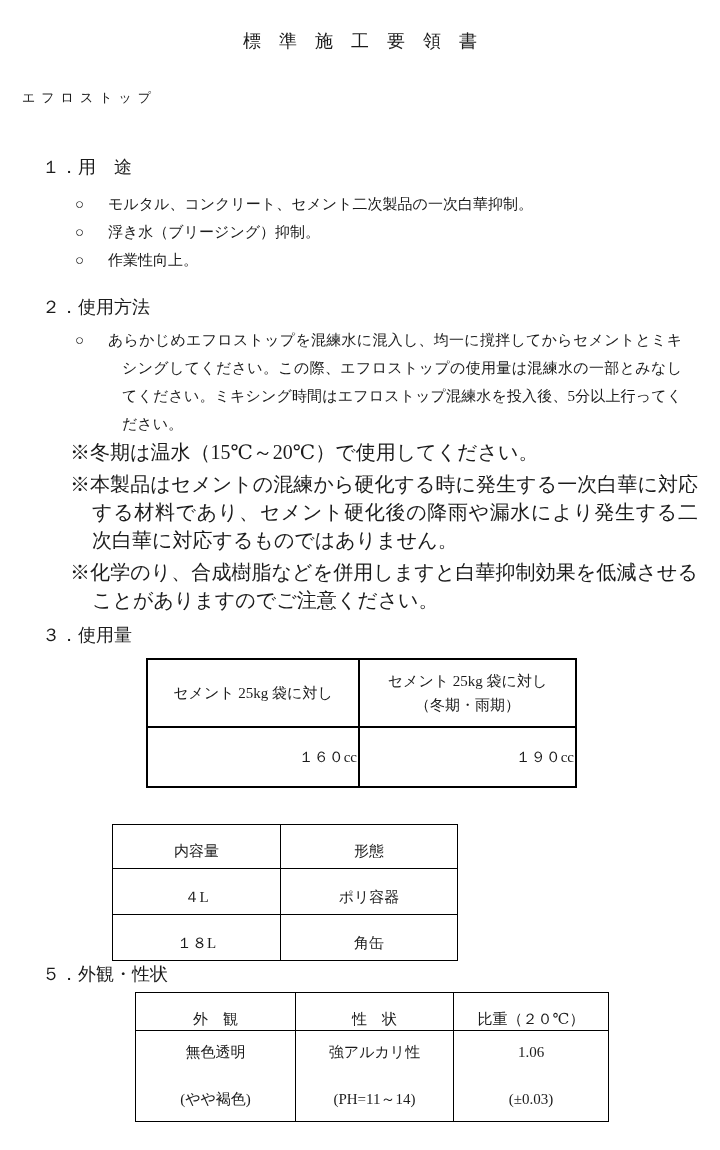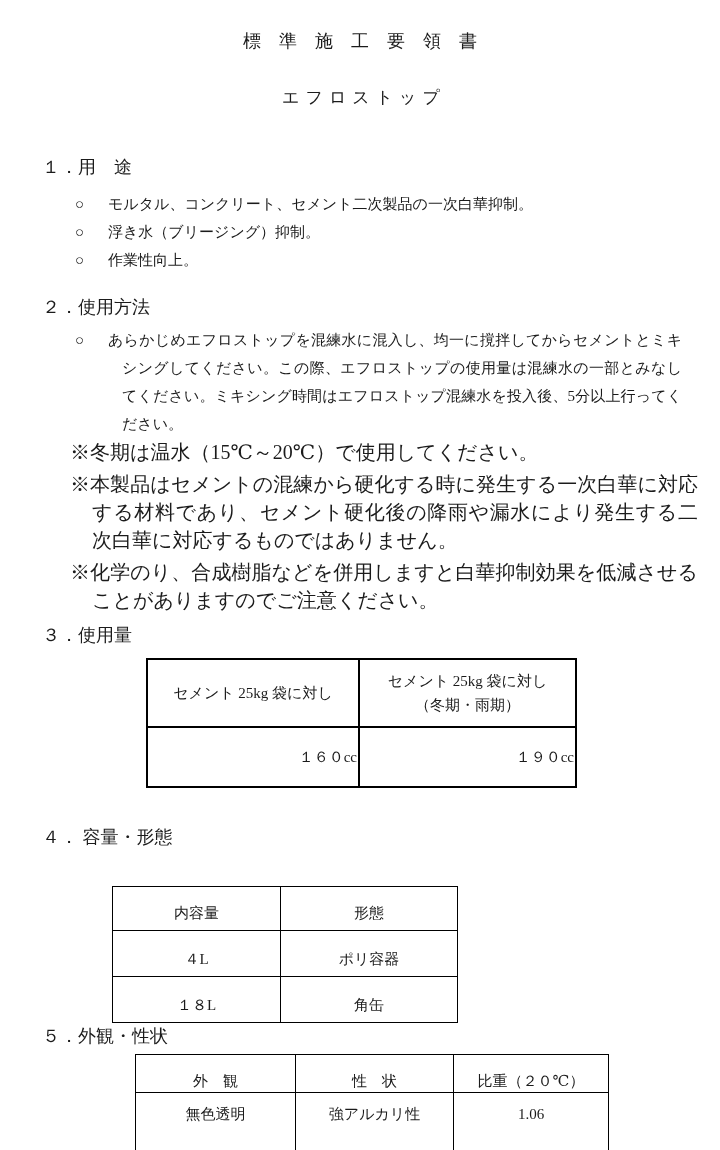--- a/index.html
+++ b/index.html
@@ -14,25 +14,24 @@
 
   .title {
     padding-top: 26px;
     text-align: center;
     font-size: 18px;
     line-height: 30px;
     white-space: pre;
   }
   .subtitle {
     margin-top: 30px;
-    text-align: center;
-    font-size: 17px;
+    font-size: 13px;
     line-height: 24px;
     letter-spacing: 6px;
-    padding-left: 8px;
+    padding-left: 22px;
   }
 
   .heading {
     margin-left: 42px;
     font-size: 18px;
     line-height: 26px;
   }
   .h1 { margin-top: 44px; font-family: Liberation Serif, serif; }
   .h2 { margin-top: 20px; }
   .h3 { margin-top: 8px; }
@@ -131,21 +130,20 @@
         <div>（冬期・雨期）</div>
       </td>
     </tr>
     <tr class="val">
       <td>１６０cc</td>
       <td>１９０cc</td>
     </tr>
   </tbody>
     </table>
 
-  <div class="heading h4">４． 容量・形態</div>
   <table class="t2">
     <colgroup>
         <col style="width:168px">
         <col style="width:177px">
       </colgroup>
     <tbody>
         <tr class="hdr">
       <td>内容量</td>
       <td>形態</td>
     </tr>

